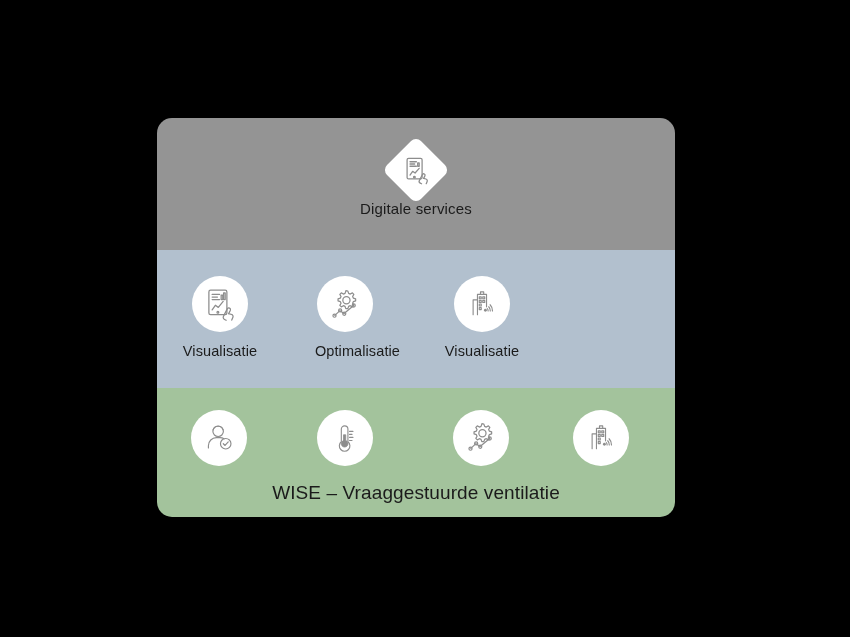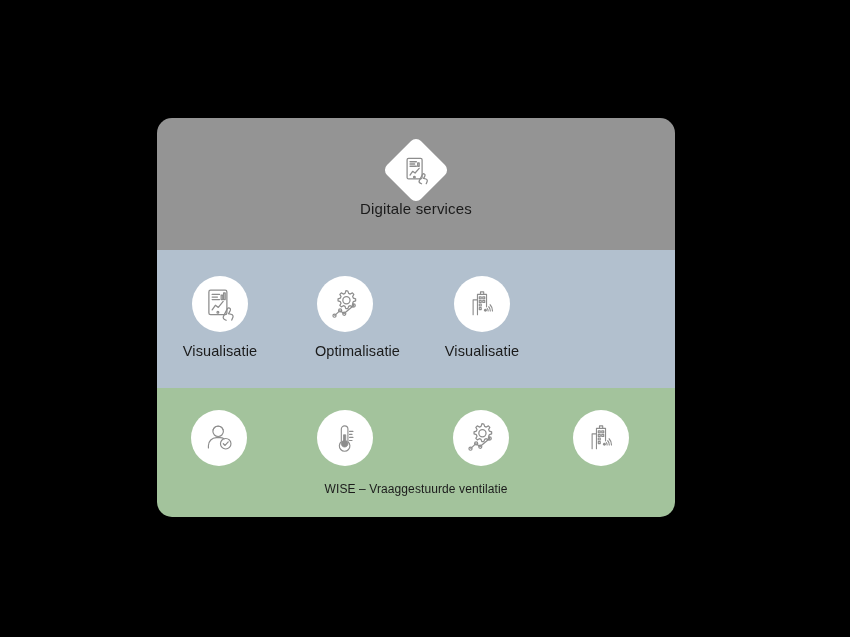--- a/index.html
+++ b/index.html
@@ -133,21 +133,21 @@
     white-space: nowrap;
   }
 
   
   .bottom-caption {
     position: absolute;
     left: 0;
     right: 0;
     top: 94px;
     text-align: center;
-    font-size: 12px;
+    font-size: 19px;
     color: #1b1b1b;
     letter-spacing: 0.1px;
   }
 </style>
 </head>
 <body>
 
 <div id="card">
 
   <div class="band band-top">

